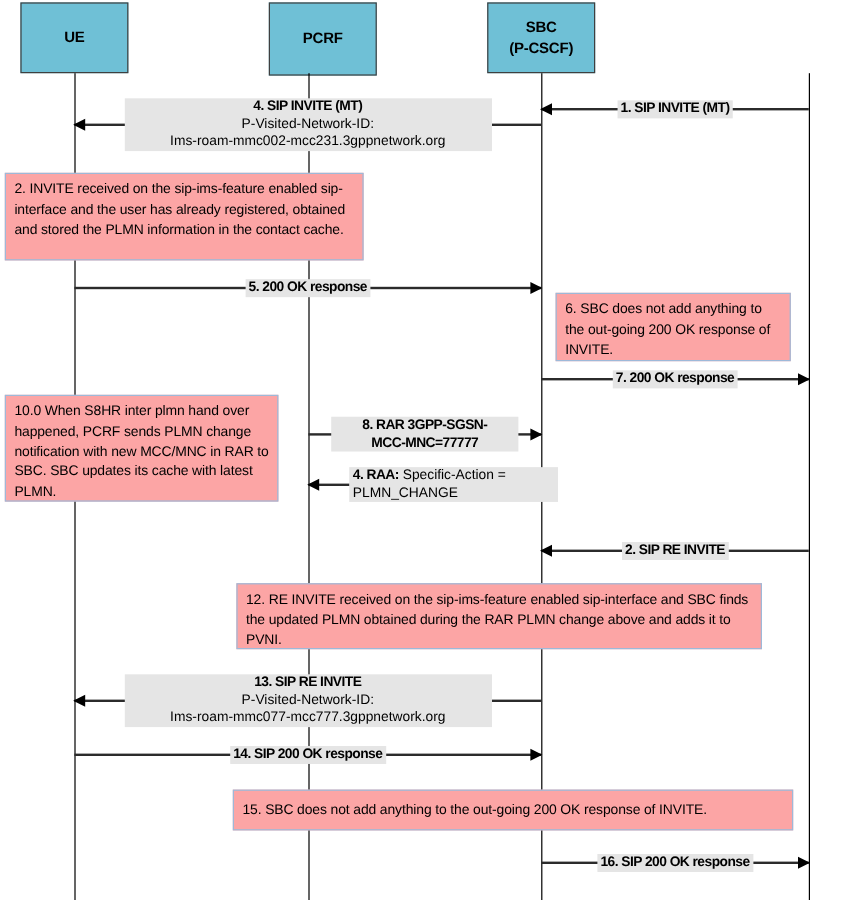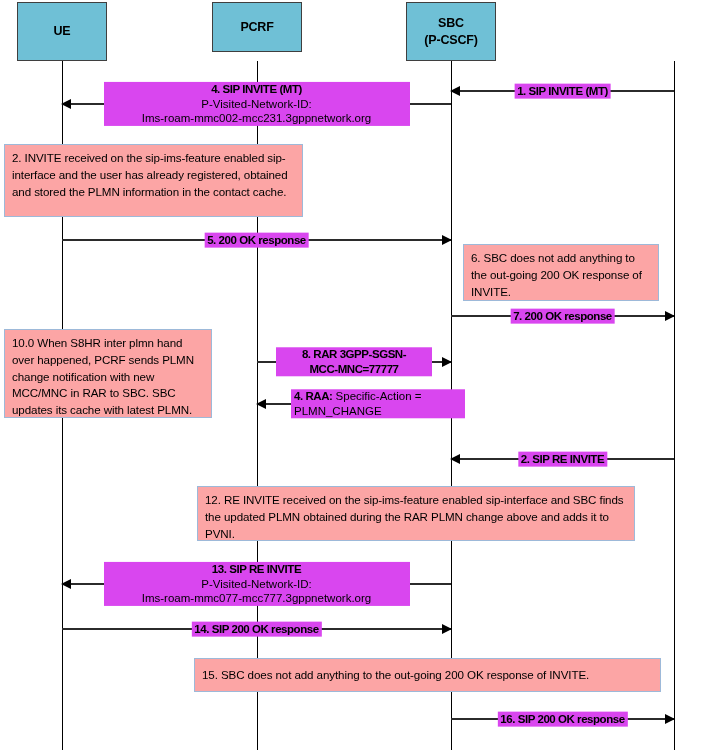--- a/index.html
+++ b/index.html
@@ -68,21 +68,21 @@
   }
   .msg.to-left .head {
     left: -1px;
     border-right: 10px solid #000000;
   }
   
   .msg .label {
     position: absolute;
     left: 50%;
     transform: translateX(-50%);
-    background: #d946ef;
+    background: #e5e5e5;
     padding: 0 3px;
     white-space: nowrap;
     text-align: center;
     color: #000000;
     font-size: 11.5px;
     font-weight: bold;
     letter-spacing: -0.45px;
     line-height: 1.28;
   }
   .msg .label.multi {
@@ -110,21 +110,21 @@
 </style>
 </head>
 <body>
 
 <div id="canvas">
 
   <div class="actor-box" style="left:17px; top:2px; width:90px; height:59px;">
     <span>UE</span>
   </div>
 
-  <div class="actor-box" style="left:212px; top:2px; width:90px; height:50px;">
+  <div class="actor-box" style="left:224px; top:2px; width:90px; height:61px;">
     <span>PCRF</span>
   </div>
 
   <div class="actor-box" style="left:406px; top:2px; width:90px; height:59px;">
     <span>SBC</span>
     <span>(P-CSCF)</span>
   </div>
 
 
   <div class="lifeline" style="left:62px;  top:61px; height:689px;"></div>
@@ -168,21 +168,21 @@
   </div>
 
   <div class="msg to-right" style="left:451px; top:315px; width:223px;">
     <div class="line"></div>
     <div class="head"></div>
     <div class="label mid">
       <span class="l1">7. 200 OK response</span>
     </div>
   </div>
 
-  <div class="note" style="left:4px; top:329px; width:208px; height:89px;">
+  <div class="note" style="left:4px; top:329px; width:228px; height:89px;">
     <p>10.0 When S8HR inter plmn hand over happened, PCRF sends PLMN change notification with new MCC/MNC in RAR to SBC. SBC updates its cache with latest PLMN.</p>
   </div>
 
   <div class="msg to-right" style="left:257px; top:361px; width:194px;">
     <div class="line"></div>
     <div class="head"></div>
     <div class="label multi mid" style="width:150px;">
       <span class="l1">8. RAR 3GPP-SGSN-</span>
       <span class="l1">MCC-MNC=77777</span>
     </div>

